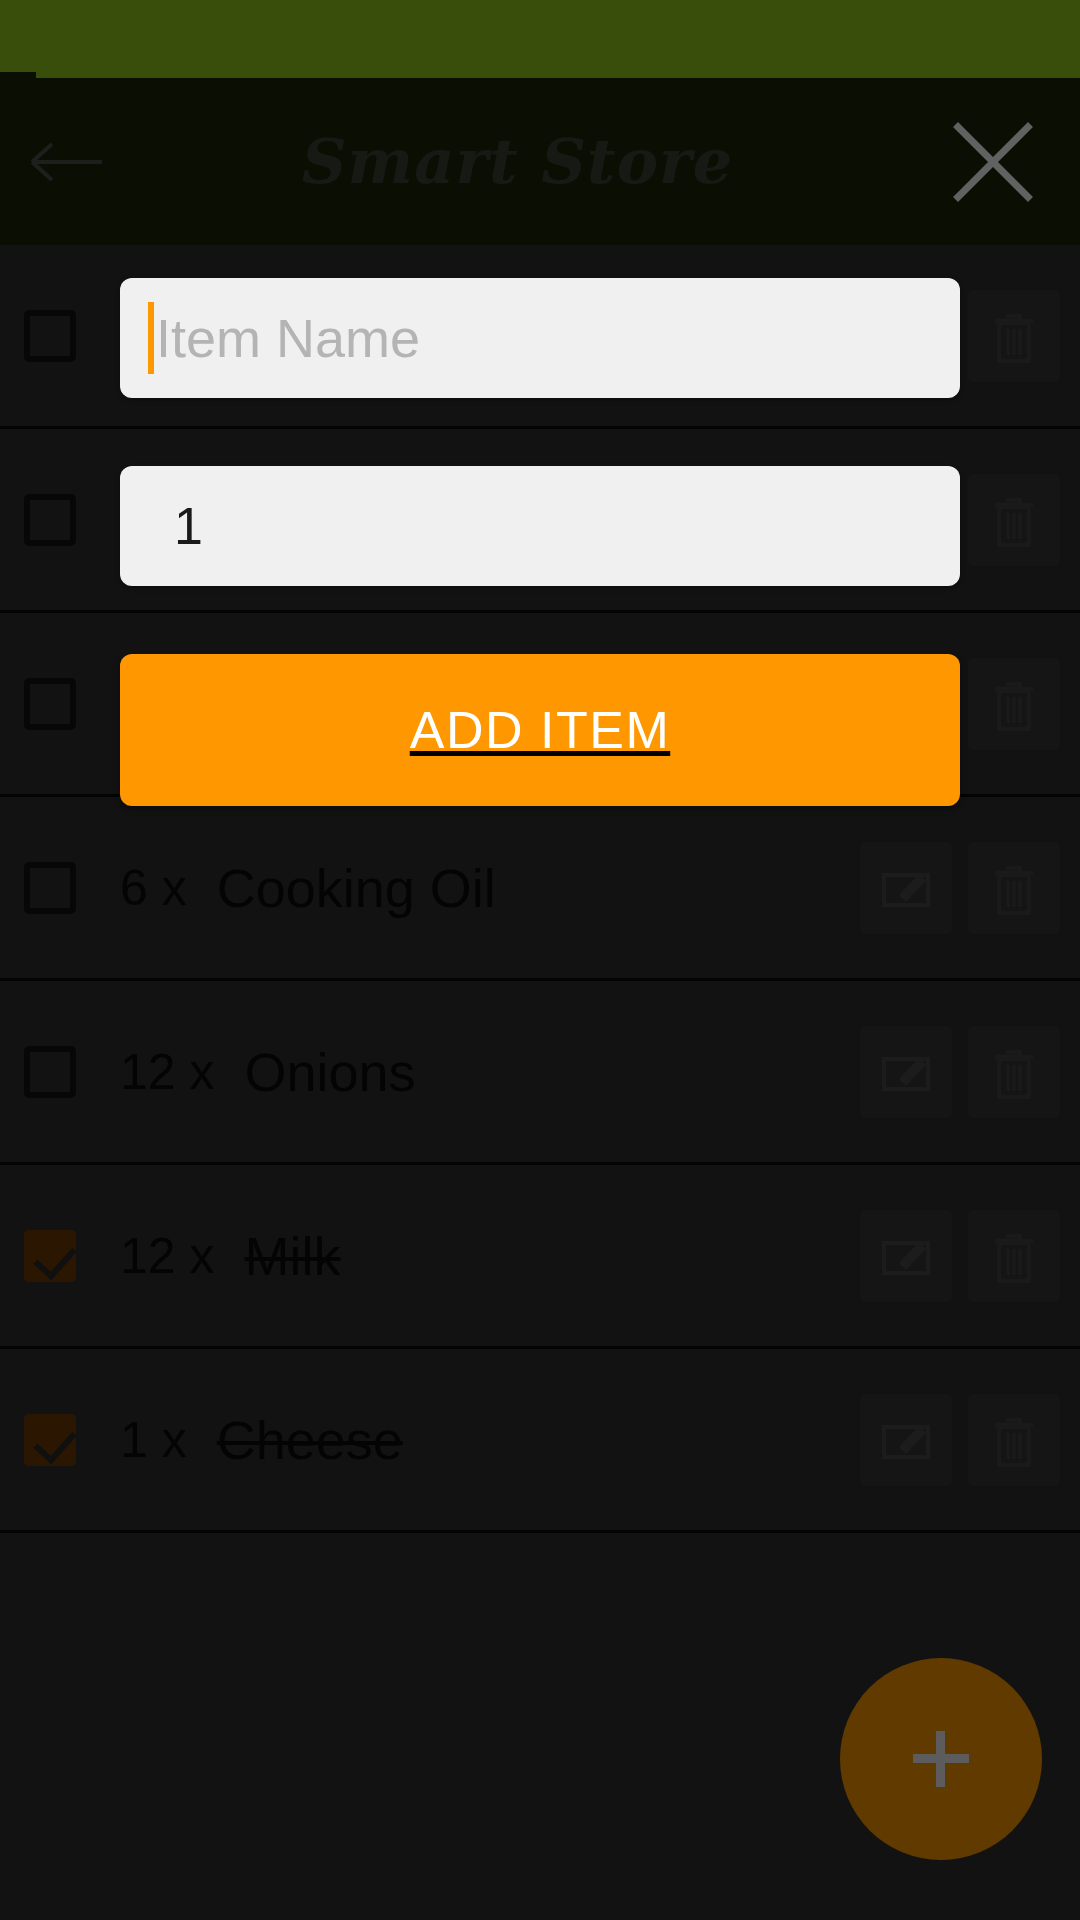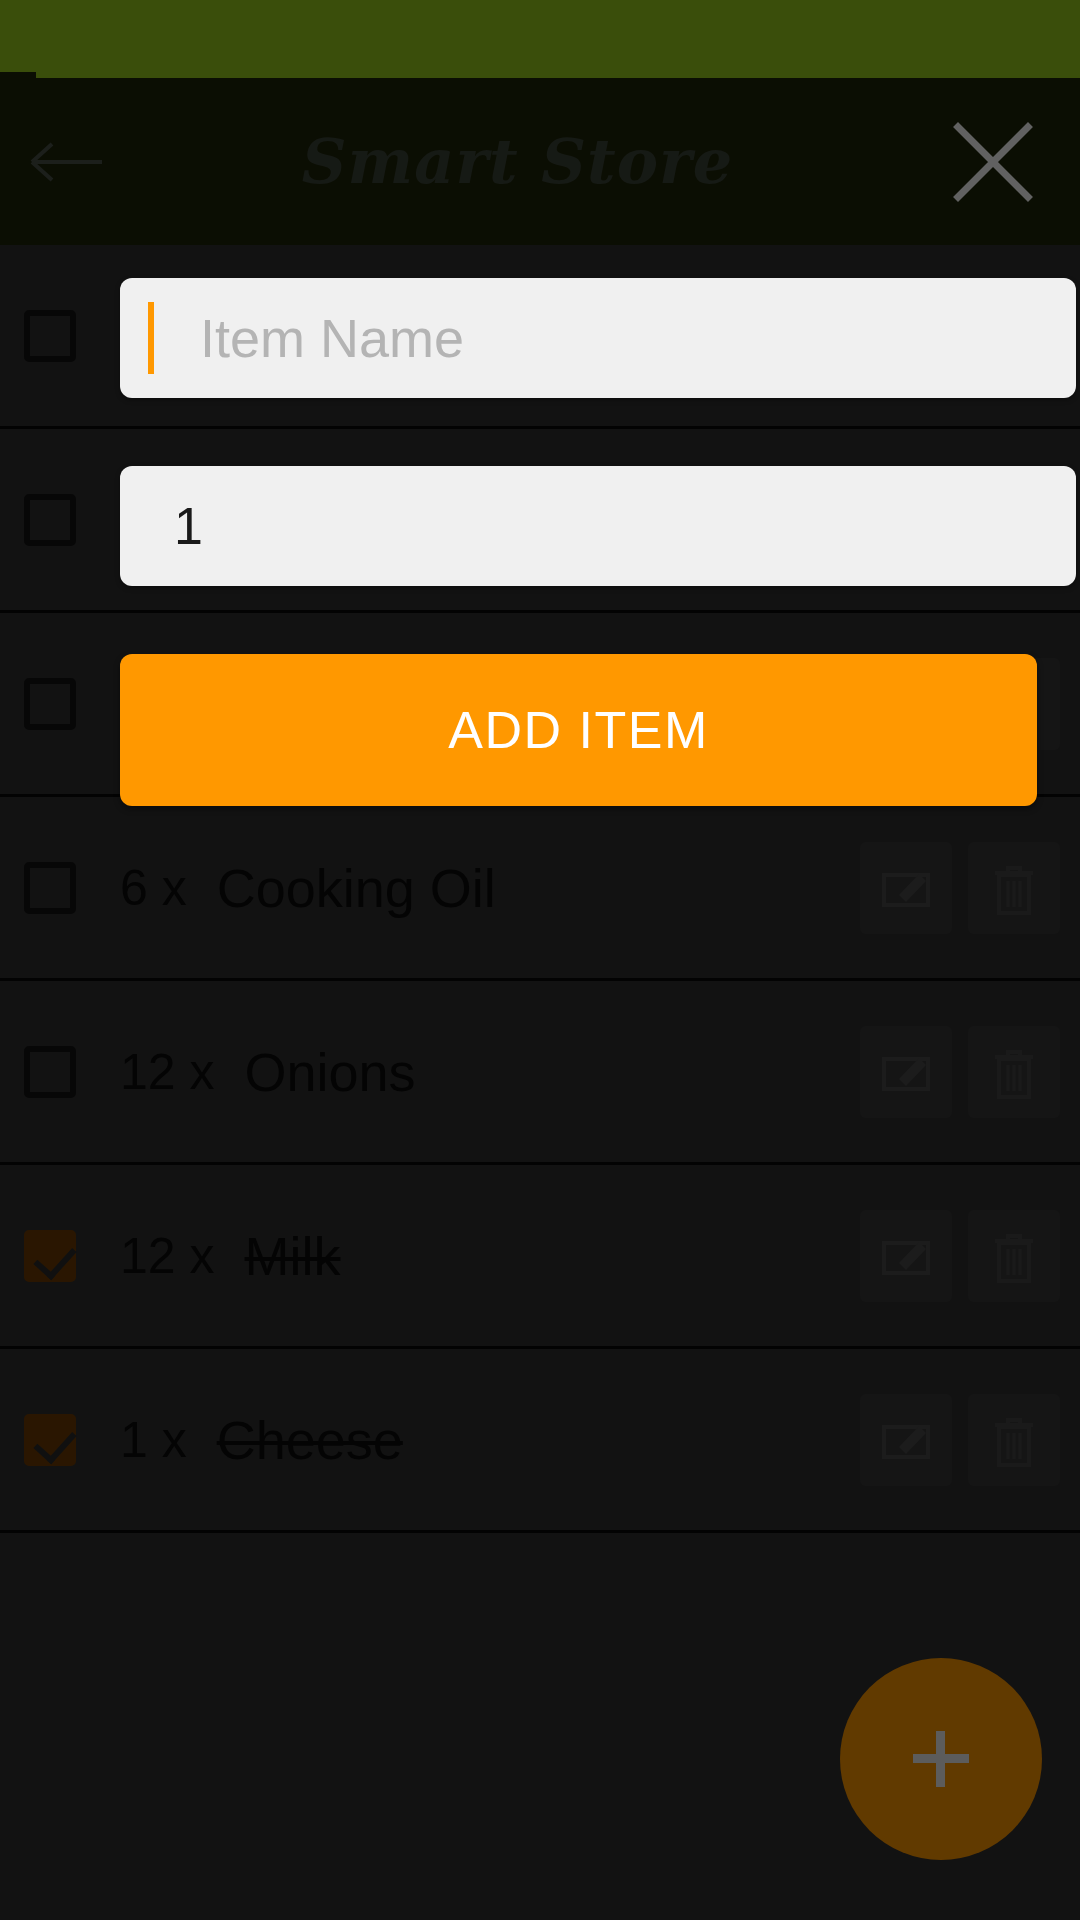--- a/index.html
+++ b/index.html
@@ -100,36 +100,35 @@
     position:absolute; left:0; top:0; width:1080px; height:1920px;
     background:rgba(0,0,0,0.62);
     pointer-events:none;
   }
 
   
   .dialog {
     position:absolute; left:120px; top:278px; width:840px;
   }
   .field {
-    width:956px; height:120px; background:#F0F0F0; border-radius:12px;
+    width:840px; height:120px; background:#F0F0F0; border-radius:12px;
     display:flex; align-items:center; padding-left:28px;
     margin-bottom:68px;
     box-shadow:0 2px 5px rgba(0,0,0,0.35);
-    gap:44px;
   }
   .caret {
     width:6px; height:72px; background:#FF9800; flex:none; margin-right:2px;
   }
   .field-placeholder { font-size:54px; color:#B4B4B4; }
   .field-value { font-size:52px; color:#1a1a1a; margin-left:26px; }
   .add-btn {
-    width:917px; height:152px; background:#FF9800; border-radius:12px;
+    width:840px; height:152px; background:#FF9800; border-radius:12px;
     display:flex; align-items:center; justify-content:center;
     box-shadow:0 3px 6px rgba(0,0,0,0.4);
-    border:none; cursor:pointer;
+    border:none; cursor:pointer;text-decoration:underline;
   }
   .add-btn-label {
     font-size:52px; color:#FFFFFF; letter-spacing:1.5px;
     font-family:"Liberation Sans", sans-serif;
   }
 </style>
 </head>
 <body>
 
 <div id="app">

